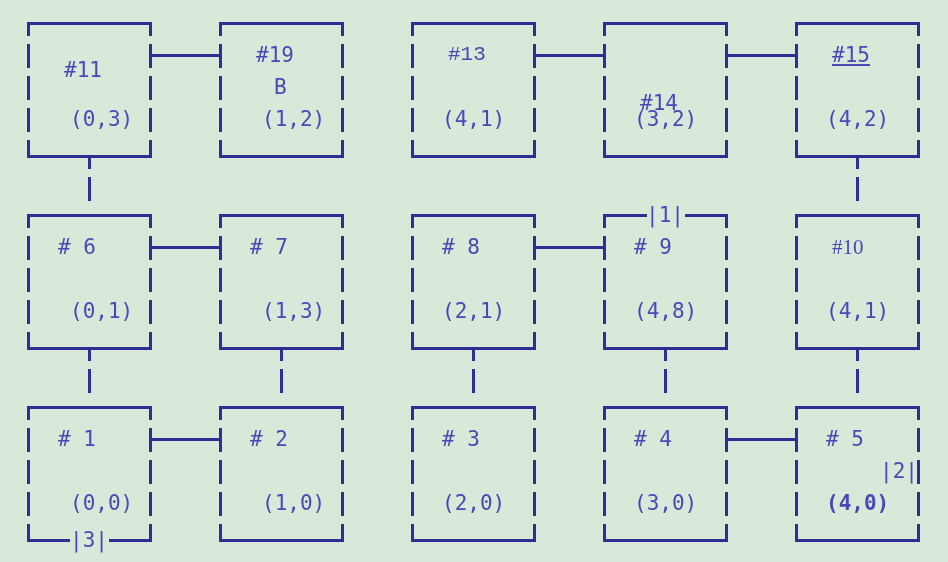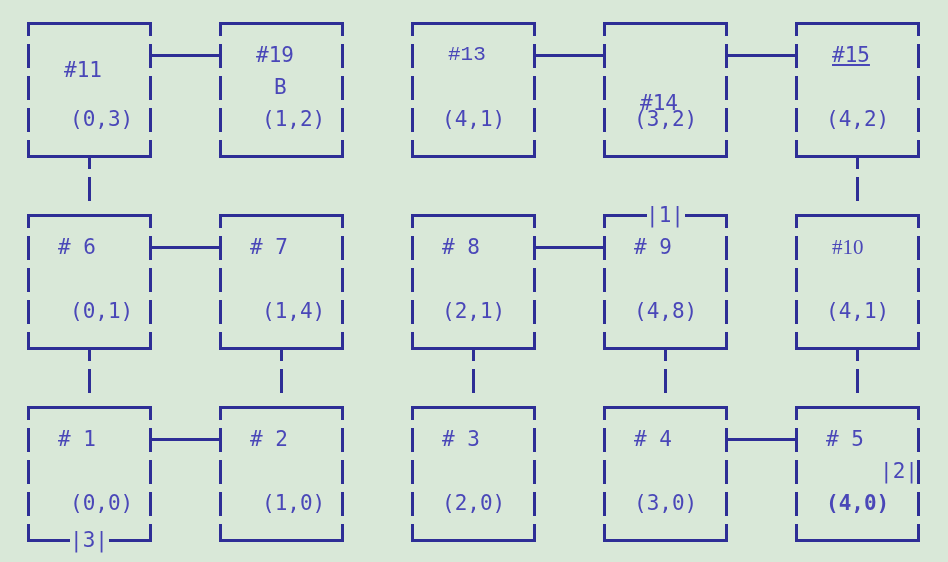--- a/index.html
+++ b/index.html
@@ -157,21 +157,21 @@
   <div class="stroke vline" style="left:219px;top:268px;height:24px;"></div>
   <div class="stroke vline" style="left:219px;top:300px;height:24px;"></div>
   <div class="stroke vline" style="left:219px;top:332px;height:18px;"></div>
   <div class="stroke vline" style="left:341px;top:214px;height:14px;"></div>
   <div class="stroke vline" style="left:341px;top:236px;height:24px;"></div>
   <div class="stroke vline" style="left:341px;top:268px;height:24px;"></div>
   <div class="stroke vline" style="left:341px;top:300px;height:24px;"></div>
   <div class="stroke vline" style="left:341px;top:332px;height:18px;"></div>
   <div class="stroke hline" style="left:219px;top:347px;width:125px;"></div>
   <div class="label" style="left:250px;top:231px;"># 7</div>
-  <div class="label" style="left:262px;top:295px;">(1,4)</div>
+  <div class="label" style="left:262px;top:295px;">(1,3)</div>
 
   <div class="stroke vline" style="left:280px;top:347px;height:14px;"></div>
   <div class="stroke vline" style="left:280px;top:369px;height:24px;"></div>
 
   <div class="stroke hline" style="left:411px;top:214px;width:125px;"></div>
   <div class="stroke vline" style="left:411px;top:214px;height:14px;"></div>
   <div class="stroke vline" style="left:411px;top:236px;height:24px;"></div>
   <div class="stroke vline" style="left:411px;top:268px;height:24px;"></div>
   <div class="stroke vline" style="left:411px;top:300px;height:24px;"></div>
   <div class="stroke vline" style="left:411px;top:332px;height:18px;"></div>

